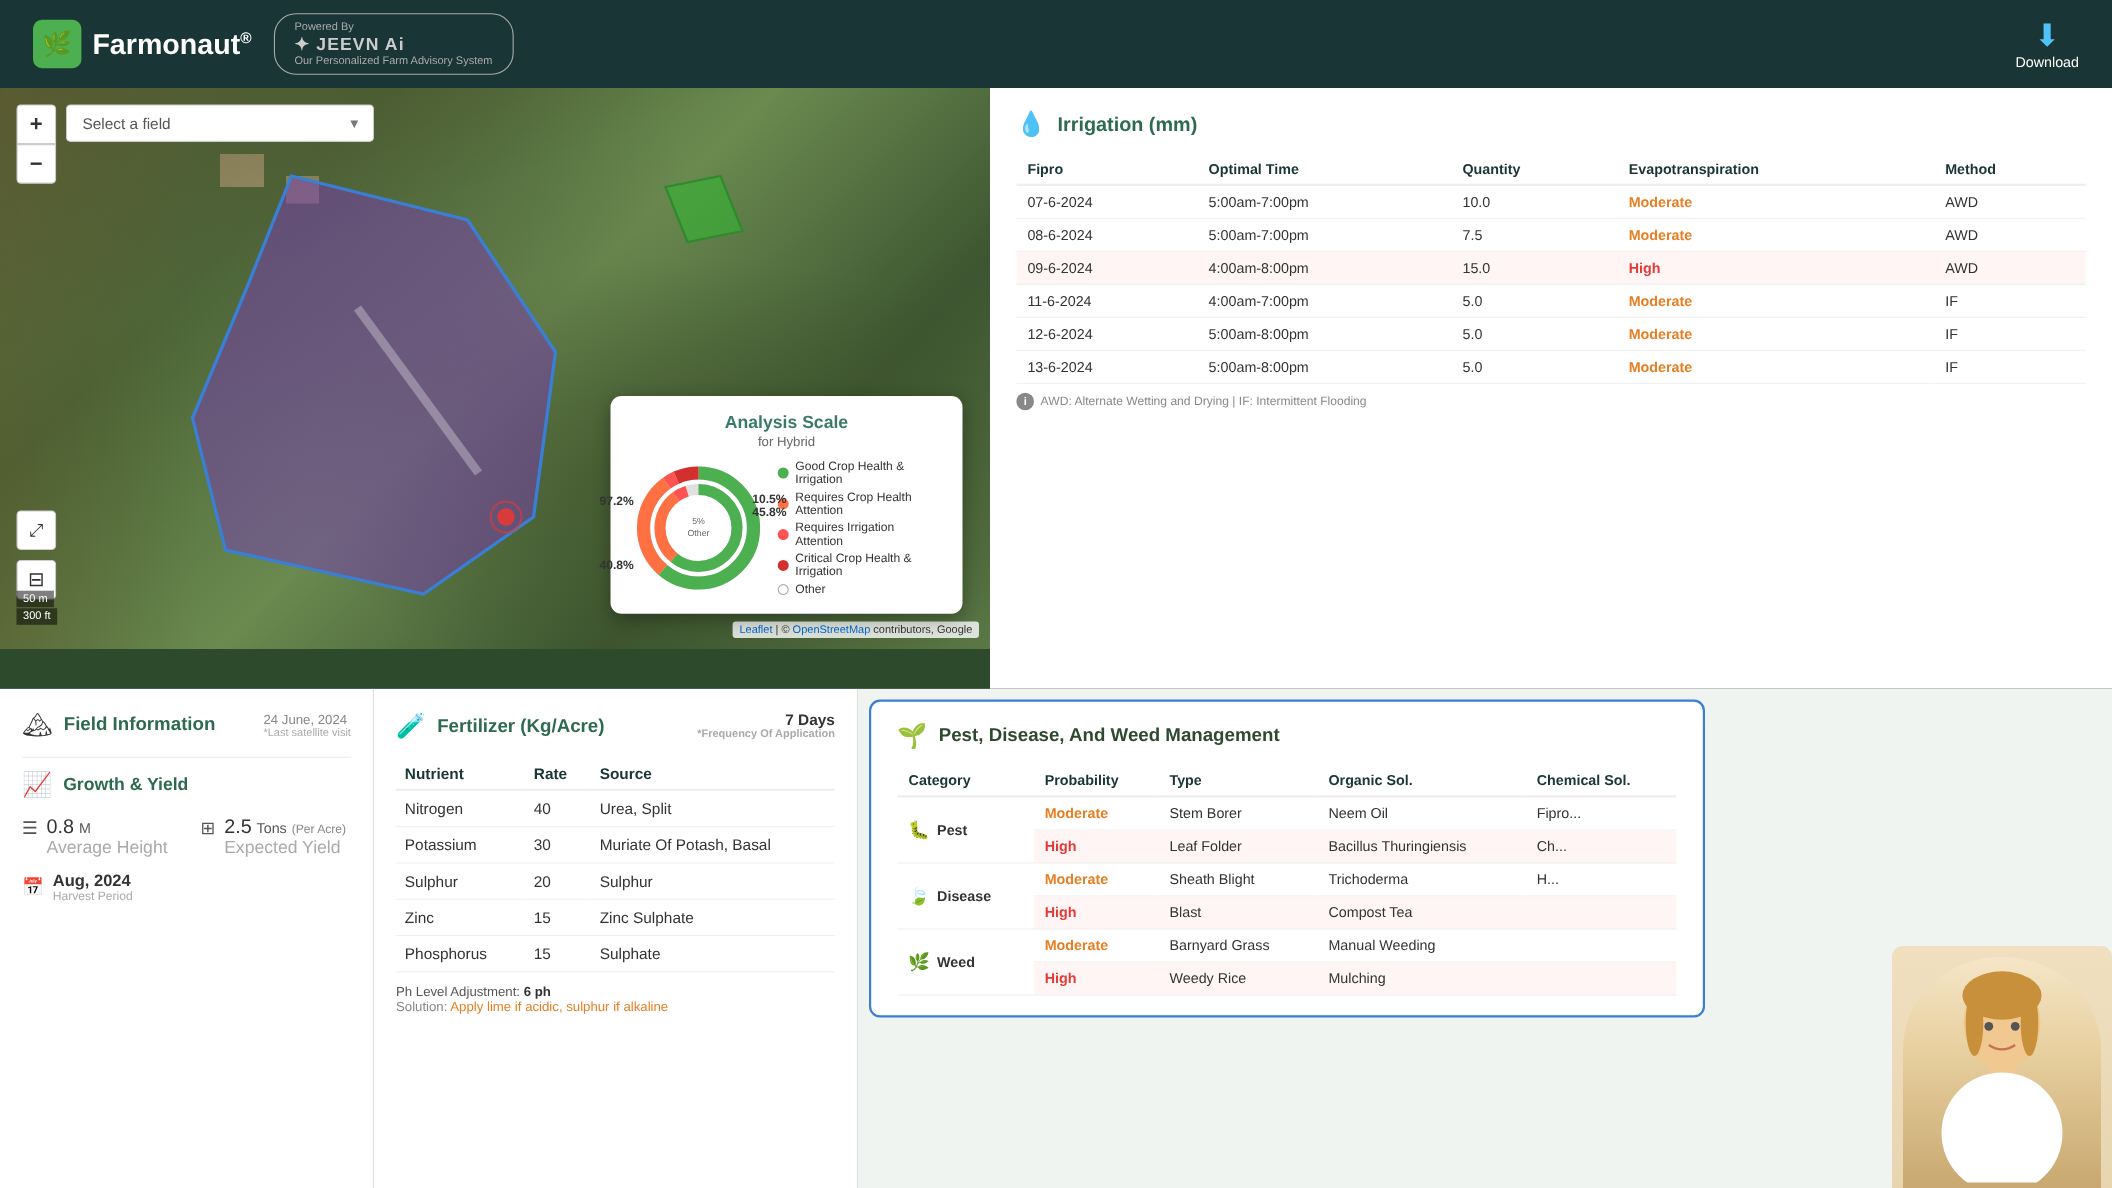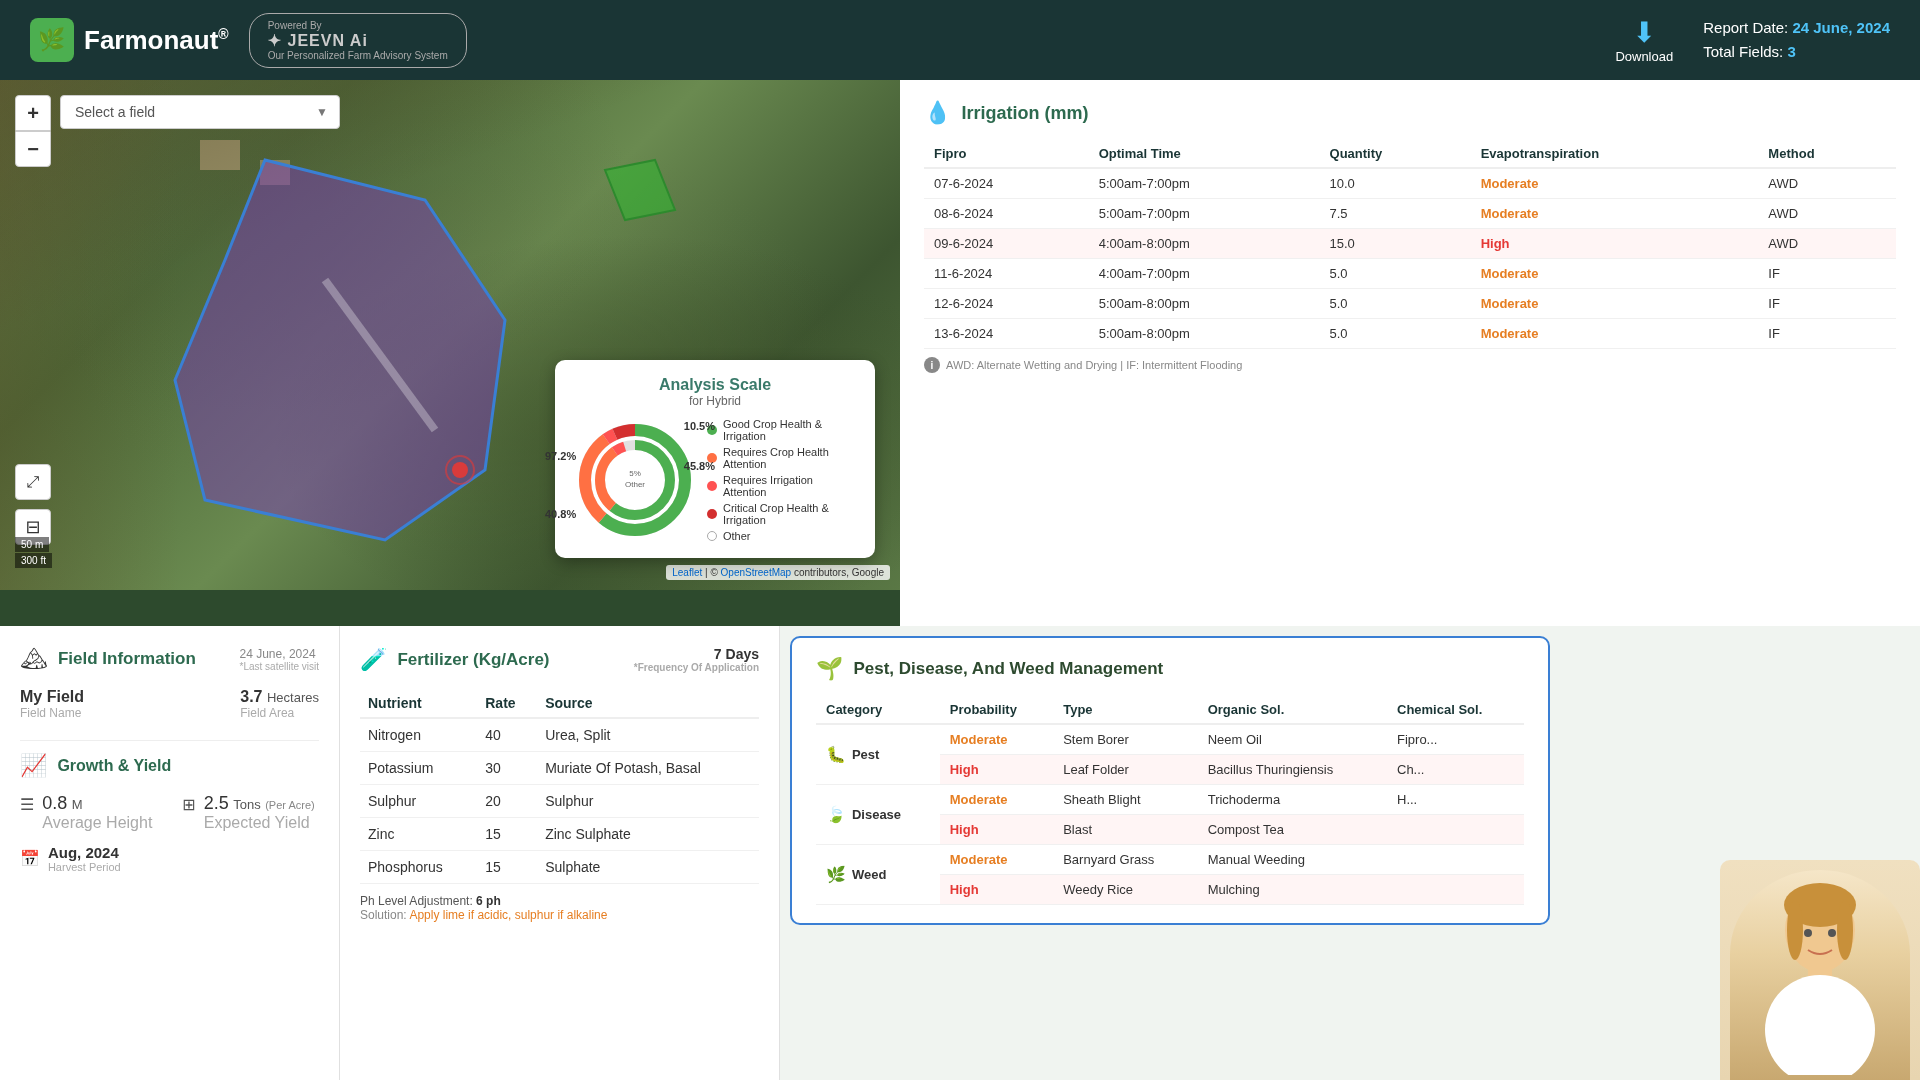--- a/index.html
+++ b/index.html
@@ -275,21 +275,21 @@
       position: absolute;
       left: -30px;
       top: 30px;
       font-size: 11px;
       font-weight: 700;
       color: #333;
     }
     .donut-label-10 {
       position: absolute;
       right: -20px;
-      top: 0;
+      top: 28px;
       font-size: 11px;
       font-weight: 700;
       color: #333;
     }
     .donut-label-45 {
       position: absolute;
       right: -20px;
       top: 40px;
       font-size: 11px;
       font-weight: 700;
@@ -645,30 +645,20 @@
       <div class="jeevn-title">
         ✦ <span>JEEVN Ai</span>
       </div>
       <div class="jeevn-sub">Our Personalized Farm Advisory System</div>
     </div>
   </div>
   <div class="header-right">
     <div class="download-btn">
       <div class="download-icon">⬇</div>
       <span>Download</span>
-    </div>
-    <div class="report-info">
-      <div>
-        <span>Report Date:</span>
-        <span class="report-date">24 June, 2024</span>
-      </div>
-      <div>
-        <span>Total Fields:</span>
-        <span class="total-fields">3</span>
-      </div>
     </div>
   </div>
 </div>
 
 <div style="display:flex;flex-direction:column;height:1000px;">
 
   <div class="top-row">
 
     <div class="map-section">
       <div class="map-container">
@@ -842,33 +832,20 @@
 
     <div class="field-info-panel">
       <div class="panel-header">
         <span class="panel-icon">🏔</span>
         <span class="panel-title">Field Information</span>
         <div class="panel-date">
           <div>24 June, 2024</div>
           <div class="panel-date-small">*Last satellite visit</div>
         </div>
       </div>
-      <div class="field-info-row">
-        <div class="field-info-col">
-          <span class="field-info-value">My Field</span>
-          <span class="field-info-label">Field Name</span>
-        </div>
-        <div class="field-info-col">
-          <span class="field-info-value">
-            <span>3.7</span>
-            <span class="field-info-unit">Hectares</span>
-          </span>
-          <span class="field-info-label">Field Area</span>
-        </div>
-      </div>
       <div class="divider"></div>
       <div class="growth-header">
         <span style="font-size:22px;">📈</span>
         <span class="growth-title">Growth &amp; Yield</span>
       </div>
       <div class="growth-stats">
         <div class="growth-stat">
           <span class="growth-stat-icon">☰</span>
           <div>
             <div>

